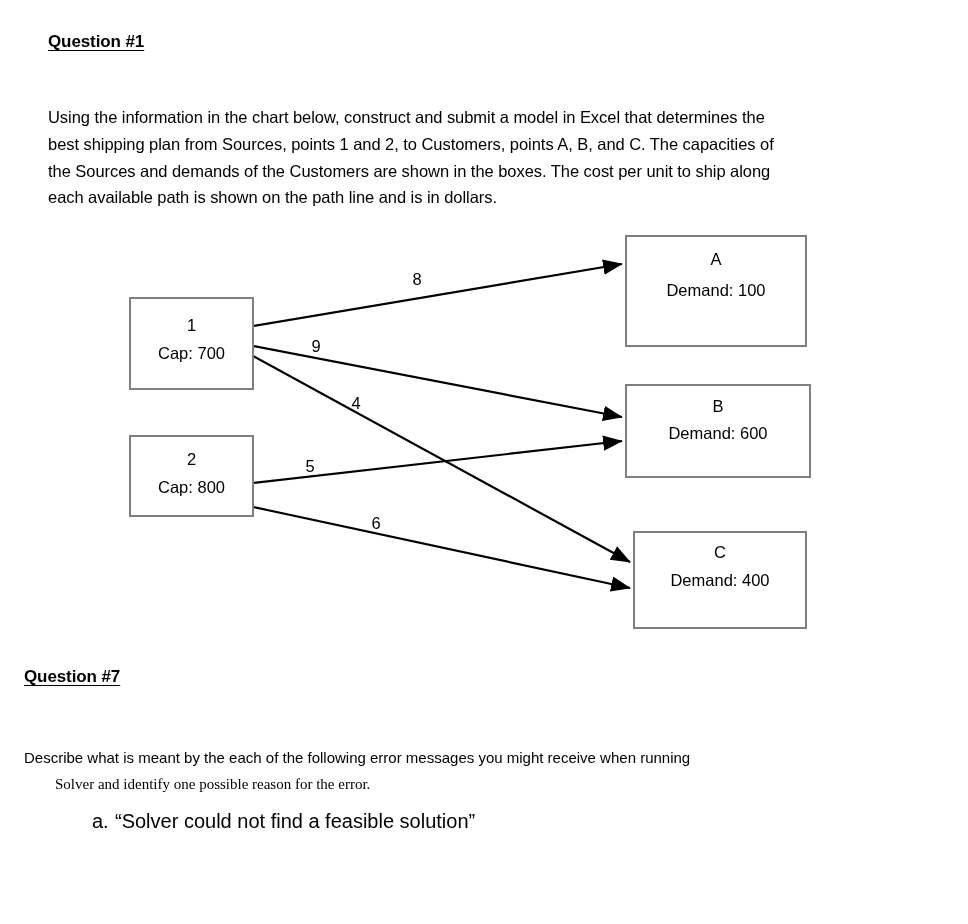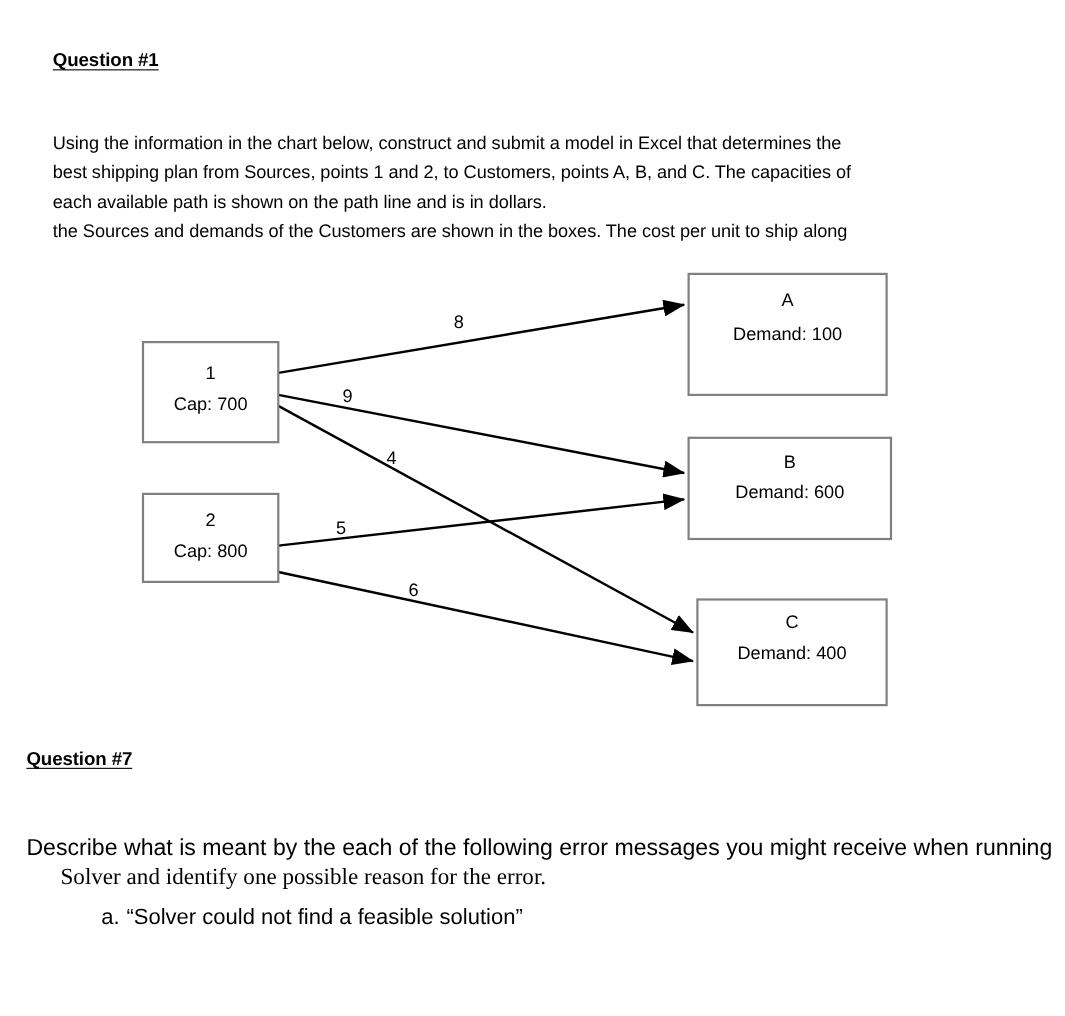--- a/index.html
+++ b/index.html
@@ -12,21 +12,21 @@
     width: 968px;
     height: 924px;
     position: relative;
     font-family: "Liberation Sans", sans-serif;
     color: #000000;
     overflow: hidden;
   }
 
   .page {
     position: absolute;
-    left: 0; top: 17px;
+    left: 0; top: 4px;
     width: 968px;
     height: 793px;
   }
 
   
   .q-heading {
     position: absolute;
     font-size: 17px;
     font-weight: bold;
     text-decoration: underline;
@@ -40,21 +40,21 @@
     font-size: 16.5px;
     line-height: 26.8px;
     letter-spacing: -0.05px;
     margin-top: 21px;
   }
 
   .par-line { white-space: nowrap; display: block; }
 
   .hang-par {
     position: absolute;
-    font-size: 21px;
+    font-size: 15px;
     line-height: 27px;
   }
   .hang-par .line1 { display: block; white-space: nowrap; }
   .hang-par .line2 { display: block; white-space: nowrap; padding-left: 31px; font-family: Liberation Serif, serif; }
 
   .list-item {
     position: absolute;
     font-size: 20px;
     white-space: nowrap;
   }
@@ -96,22 +96,22 @@
 </head>
 <body>
 
 <div class="page">
 
   <div class="q-heading" style="left:48px; top:28px;">Question #1</div>
 
   <div class="body-par" style="left:48px; top:79px; width:890px;">
     <span class="par-line">Using the information in the chart below, construct and submit a model in Excel that determines the</span>
     <span class="par-line">best shipping plan from Sources, points 1 and 2, to Customers, points A, B, and C.  The capacities of</span>
+    <span class="par-line">the Sources and demands of the Customers are shown in the boxes.  The cost per unit to ship along</span>
     <span class="par-line">each available path is shown on the path line and is in dollars.</span>
-    <span class="par-line">the Sources and demands of the Customers are shown in the boxes.  The cost per unit to ship along</span>
   </div>
 
   <svg id="network-diagram" viewBox="0 0 968 450" width="968" height="450">
 
     <defs>
       <marker id="arrowhead" markerWidth="9" markerHeight="7" refX="8.6" refY="3.5" orient="auto" markerUnits="strokeWidth">
         <polygon points="0 0, 9 3.5, 0 7" fill="#000000"></polygon>
       </marker>
     </defs>
 

